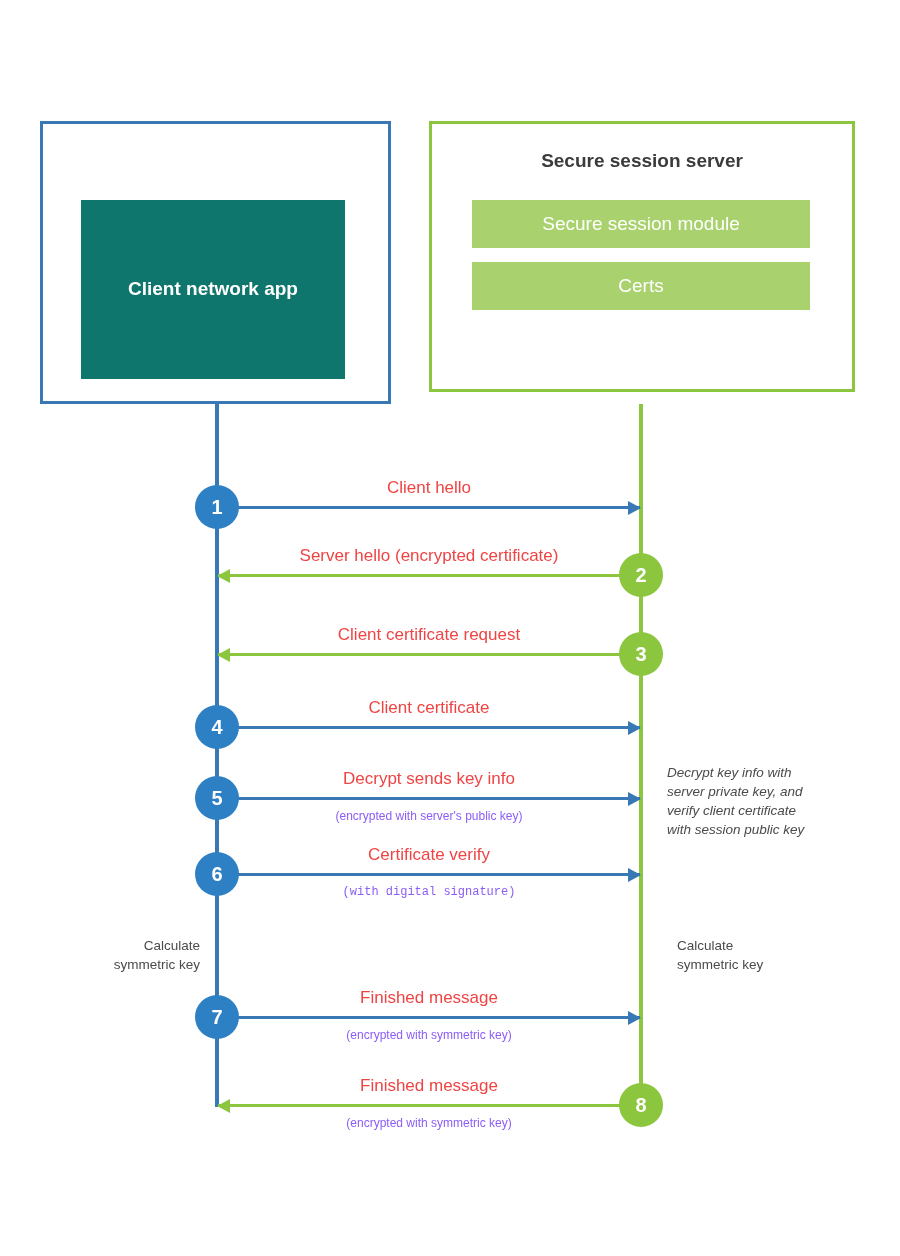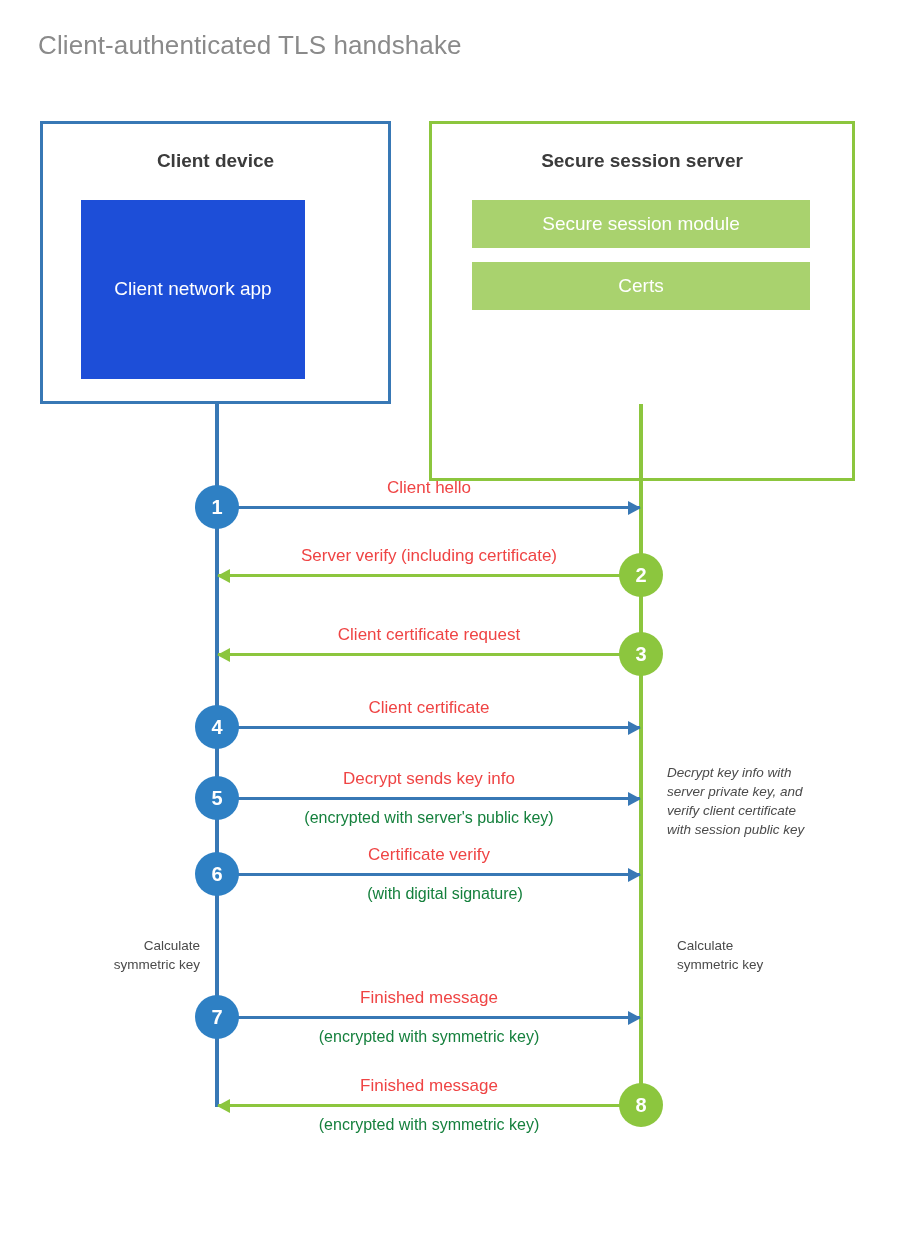--- a/index.html
+++ b/index.html
@@ -44,49 +44,50 @@
     left: 40px;
     top: 121px;
     width: 351px;
     height: 283px;
     border: 3px solid #3878b5;
   }
   #server-box {
     left: 429px;
     top: 121px;
     width: 426px;
-    height: 360px;
+    height: 271px;
     border: 3px solid #8cc63e;
   }
   .actor-title {
     position: absolute;
     left: 0;
     width: 100%;
     text-align: center;
     top: 26px;
     font-size: 19px;
     font-weight: bold;
     color: #3b3b3b;
   }
 
   
   .client-app-block {
     position: absolute;
     left: 38px;
     top: 76px;
-    width: 224px;
+    width: 264px;
     height: 179px;
-    background: #1d4ed8;
+    background: #0f766e;
     color: #ffffff;
     font-size: 19px;
     display: flex;
     align-items: center;
     justify-content: center;
     text-align: center;
     line-height: 1.3;
+    font-weight: bold;
   }
   .server-block {
     position: absolute;
     left: 40px;
     width: 338px;
     height: 48px;
     background: #a9d26e;
     color: #ffffff;
     font-size: 19px;
     display: flex;
@@ -165,22 +166,22 @@
     position: absolute;
     text-align: center;
     font-size: 17px;
     color: #ef4444;
     white-space: nowrap;
     transform: translateX(-50%);
   }
   .msg-sublabel {
     position: absolute;
     text-align: center;
-    font-size: 16px;
-    color: #15803d;
+    font-size: 12px;
+    color: #8b5cf6;
     white-space: nowrap;
     transform: translateX(-50%);
   }
 
   
   .side-note {
     position: absolute;
     font-size: 13.5px;
     color: #4a4a4a;
     line-height: 1.42;
@@ -208,24 +209,22 @@
     font-size: 13.5px;
     line-height: 1.38;
   }
   .note-line { display: block; }
 </style>
 </head>
 <body>
 
 <div id="diagram-root">
 
-  <div class="page-title">Client-authenticated TLS handshake</div>
 
   <div class="actor-box" id="client-box">
-    <div class="actor-title">Client device</div>
     <div class="client-app-block">Client network app</div>
   </div>
 
   <div class="actor-box" id="server-box">
     <div class="actor-title">Secure session server</div>
     <div class="server-block" id="server-block-0">Secure session module</div>
     <div class="server-block" id="server-block-1">Certs</div>
   </div>
 
   <div class="lifeline" id="client-lifeline"></div>
@@ -234,21 +233,21 @@
   <div id="messages-layer">
       <div class="msg-arrow to-server" style="top: 506px; left: 217px; width: 423px;">
         <span class="head"></span>
       </div>
       <div class="step-circle client" style="left: 195px; top: 485px;">1</div>
       <div class="msg-label" style="left: 429px; top: 478px;">Client hello</div>
       <div class="msg-arrow to-client" style="top: 574px; left: 218px; width: 423px;">
         <span class="head"></span>
       </div>
       <div class="step-circle server" style="left: 619px; top: 553px;">2</div>
-      <div class="msg-label" style="left: 429px; top: 546px;">Server verify (including certificate)</div>
+      <div class="msg-label" style="left: 429px; top: 546px;">Server hello (encrypted certificate)</div>
       <div class="msg-arrow to-client" style="top: 653px; left: 218px; width: 423px;">
         <span class="head"></span>
       </div>
       <div class="step-circle server" style="left: 619px; top: 632px;">3</div>
       <div class="msg-label" style="left: 429px; top: 625px;">Client certificate request</div>
       <div class="msg-arrow to-server" style="top: 726px; left: 217px; width: 423px;">
         <span class="head"></span>
       </div>
       <div class="step-circle client" style="left: 195px; top: 705px;">4</div>
       <div class="msg-label" style="left: 429px; top: 698px;">Client certificate</div>
@@ -256,21 +255,21 @@
         <span class="head"></span>
       </div>
       <div class="step-circle client" style="left: 195px; top: 776px;">5</div>
       <div class="msg-label" style="left: 429px; top: 769px;">Decrypt sends key info</div>
       <div class="msg-sublabel" style="left: 429px; top: 809px;">(encrypted with server's public key)</div>
       <div class="msg-arrow to-server" style="top: 873px; left: 217px; width: 423px;">
         <span class="head"></span>
       </div>
       <div class="step-circle client" style="left: 195px; top: 852px;">6</div>
       <div class="msg-label" style="left: 429px; top: 845px;">Certificate verify</div>
-      <div class="msg-sublabel" style="left: 445px; top: 885px;">(with digital signature)</div>
+      <div class="msg-sublabel" style="left: 429px; top: 885px; font-family: Liberation Mono, monospace;">(with digital signature)</div>
       <div class="msg-arrow to-server" style="top: 1016px; left: 217px; width: 423px;">
         <span class="head"></span>
       </div>
       <div class="step-circle client" style="left: 195px; top: 995px;">7</div>
       <div class="msg-label" style="left: 429px; top: 988px;">Finished message</div>
       <div class="msg-sublabel" style="left: 429px; top: 1028px;">(encrypted with symmetric key)</div>
       <div class="msg-arrow to-client" style="top: 1104px; left: 218px; width: 423px;">
         <span class="head"></span>
       </div>
       <div class="step-circle server" style="left: 619px; top: 1083px;">8</div>

